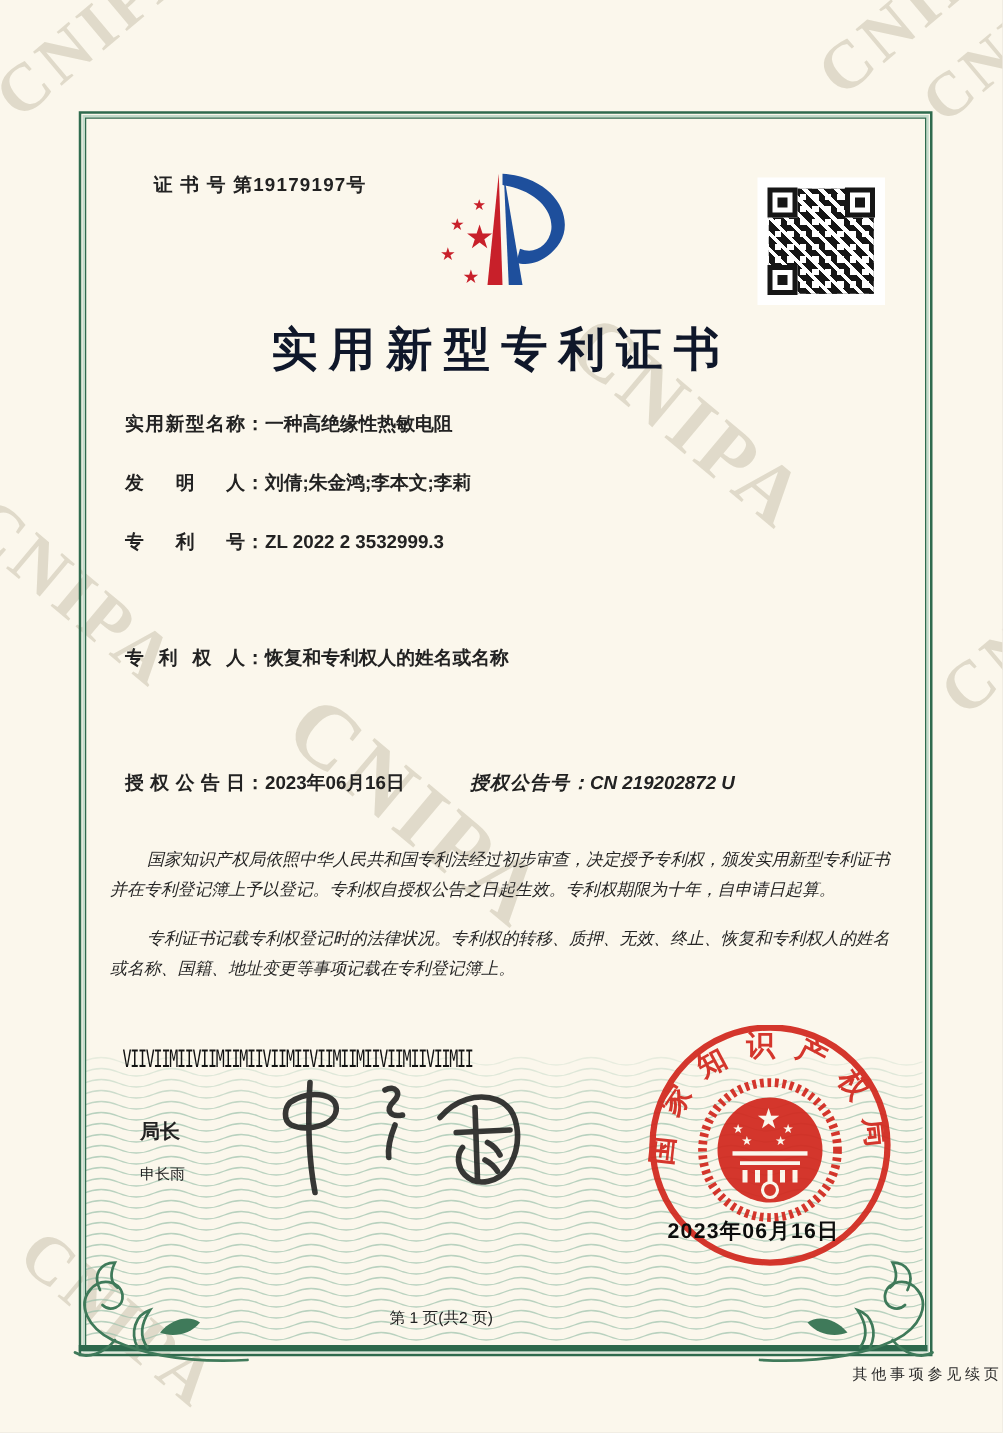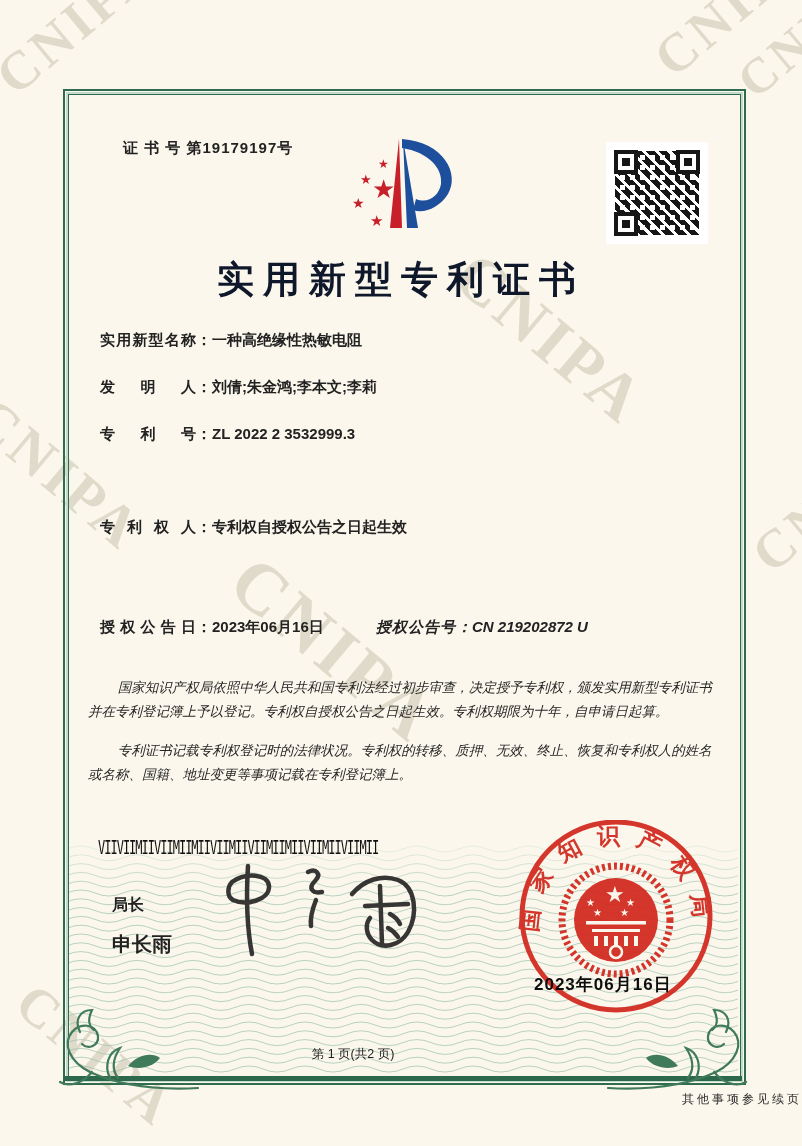--- a/index.html
+++ b/index.html
@@ -44,21 +44,21 @@
   
   .body-text{position:absolute;left:88px;top:660px;width:630px;z-index:2;
              font-family:"Liberation Serif",serif;font-style:italic;font-size:13.5px;
              line-height:23.5px;color:#262626;}
   .body-text p{margin:16px 0 9px 0;text-indent:2.2em;}
   
   .barcode{position:absolute;left:98px;top:836px;z-index:2;font-family:"DejaVu Sans Mono",monospace;
            font-size:12px;letter-spacing:-1px;transform:scaleY(1.6);transform-origin:left top;color:#111;}
   
   .officer-title{position:absolute;left:112px;top:895px;font-size:16px;font-weight:600;z-index:3;}
-  .officer-name{position:absolute;left:112px;top:931px;font-size:20px;font-weight:700;z-index:3;}
+  .officer-name{position:absolute;left:112px;top:931px;font-size:12px;font-weight:400;z-index:3;}
   .signature{position:absolute;left:212px;top:856px;z-index:4;}
   
   .seal{position:absolute;left:514px;top:820px;z-index:3;opacity:.93;}
   .seal-date{position:absolute;left:534px;top:973px;z-index:5;font-size:17px;font-weight:700;
              letter-spacing:1px;color:#0d0d0d;}
   
   .page-info{position:absolute;left:63px;width:580px;top:1046px;text-align:center;
              font-size:12.5px;z-index:2;color:#222;}
   .note{position:absolute;left:0;right:0;top:1091px;text-align:right;z-index:2;
         font-family:"Liberation Serif",serif;font-size:12px;letter-spacing:3px;color:#2b2b2b;}
@@ -143,21 +143,21 @@
   <div class="row" style="top:329px">
     <span class="flabel">实用新型名称</span><span class="fcolon">：</span><span class="fvalue">一种高绝缘性热敏电阻</span>
   </div>
   <div class="row" style="top:376px">
     <span class="flabel">发明人</span><span class="fcolon">：</span><span class="fvalue">刘倩;朱金鸿;李本文;李莉</span>
   </div>
   <div class="row" style="top:423px">
     <span class="flabel">专利号</span><span class="fcolon">：</span><span class="fvalue">ZL 2022 2 3532999.3</span>
   </div>
   <div class="row" style="top:516px">
-    <span class="flabel">专利权人</span><span class="fcolon">：</span><span class="fvalue">专利权自授权公告之日起生效</span>
+    <span class="flabel">专利权人</span><span class="fcolon">：</span><span class="fvalue">恢复和专利权人的姓名或名称</span>
   </div>
   <div class="row" style="top:616px">
     <span class="flabel">授权公告日</span><span class="fcolon">：</span><span class="fvalue">2023年06月16日</span>
     <span class="grant2">
       <span class="glabel">授权公告号</span><span class="fcolon">：</span><span class="fvalue">CN 219202872 U</span>
     </span>
   </div>
 
   <div class="body-text">
     <p>国家知识产权局依照中华人民共和国专利法经过初步审查，决定授予专利权，颁发实用新型专利证书并在专利登记簿上予以登记。专利权自授权公告之日起生效。专利权期限为十年，自申请日起算。</p>

